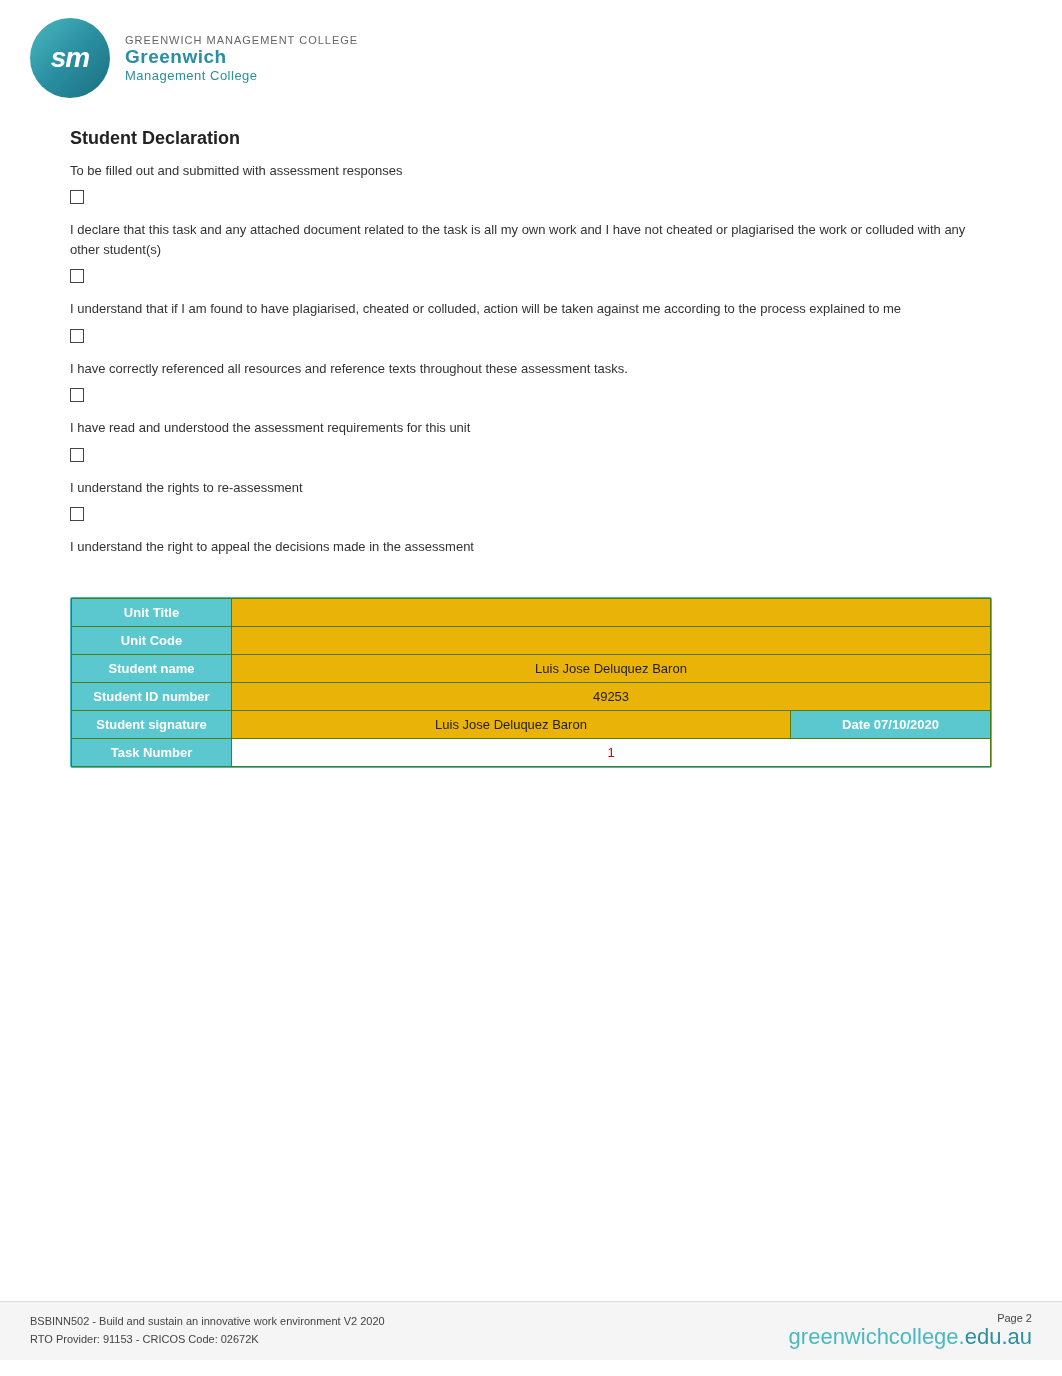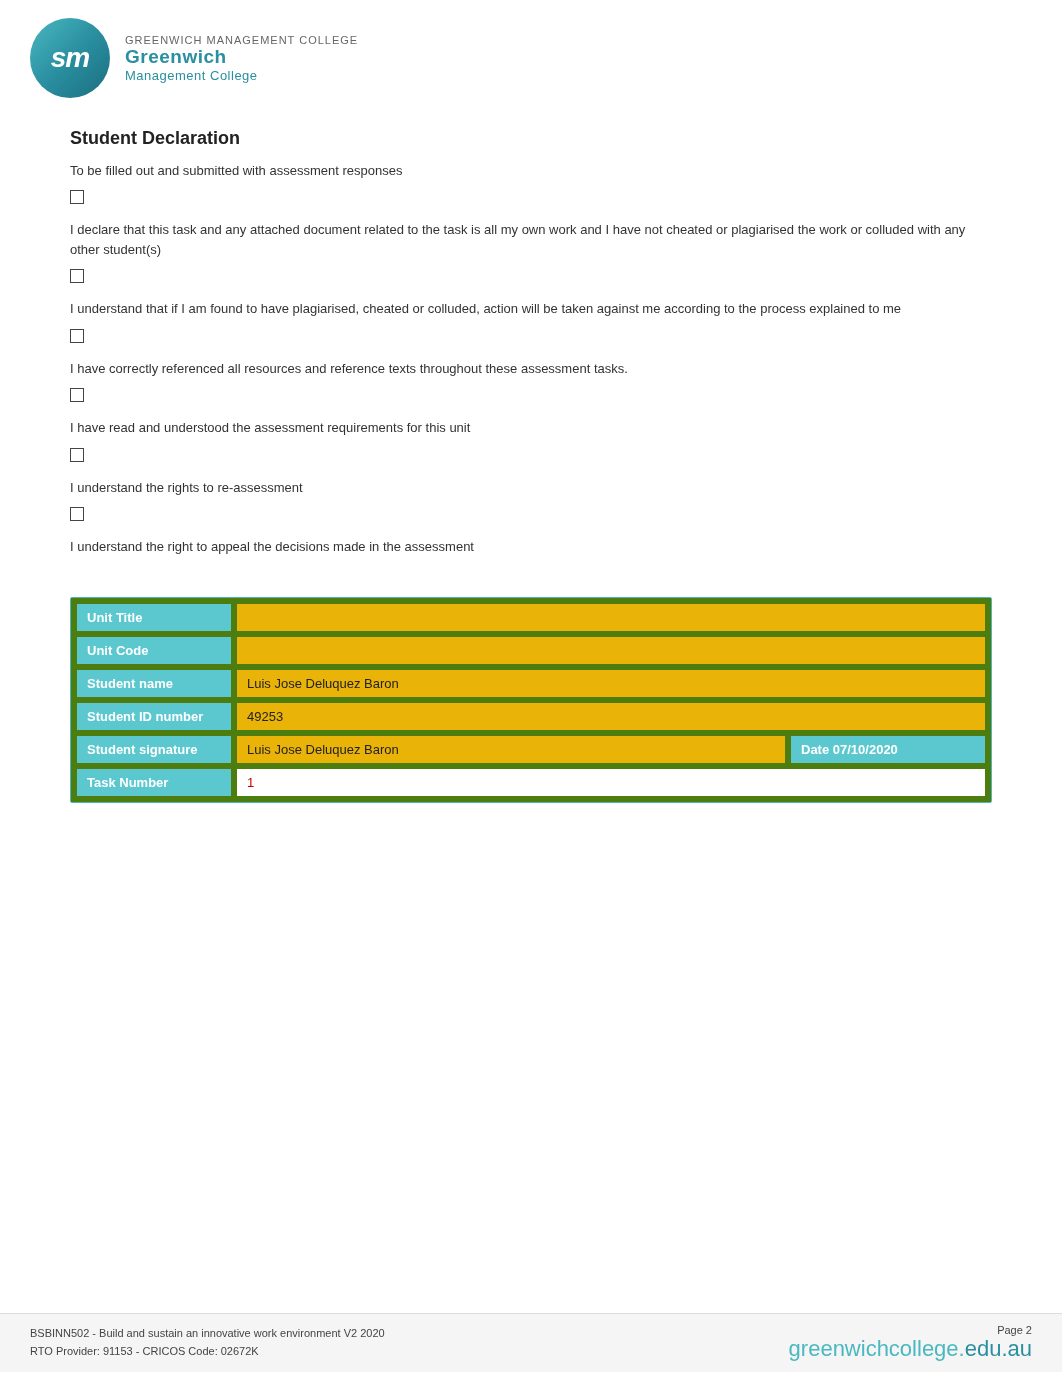--- a/index.html
+++ b/index.html
@@ -114,24 +114,25 @@
       border-radius: 2px;
       overflow: hidden;
     }
 
     .form-table {
       width: 100%;
       border-collapse: collapse;
     }
 
     .form-table td {
-      border: 6px solid #4d7c0f;
+      border: 1px solid #4d7c0f;
       padding: 6px 10px;
       font-size: 13px;
       vertical-align: middle;
+      text-align: center;
     }
 
     .label-cell {
       background-color: #5bc8d0;
       color: #fff;
       font-weight: 600;
       width: 160px;
       padding: 7px 12px;
     }
 
@@ -150,21 +151,21 @@
       background-color: #5bc8d0;
       color: #fff;
       font-weight: 600;
       width: 200px;
       padding: 7px 12px;
     }
 
     
     .footer {
       position: absolute;
-      bottom: 4px;
+      bottom: 16px;
       left: 0;
       right: 0;
       background: #f5f5f5;
       border-top: 1px solid #ddd;
       padding: 10px 30px;
       display: flex;
       align-items: center;
       justify-content: space-between;
     }
 

